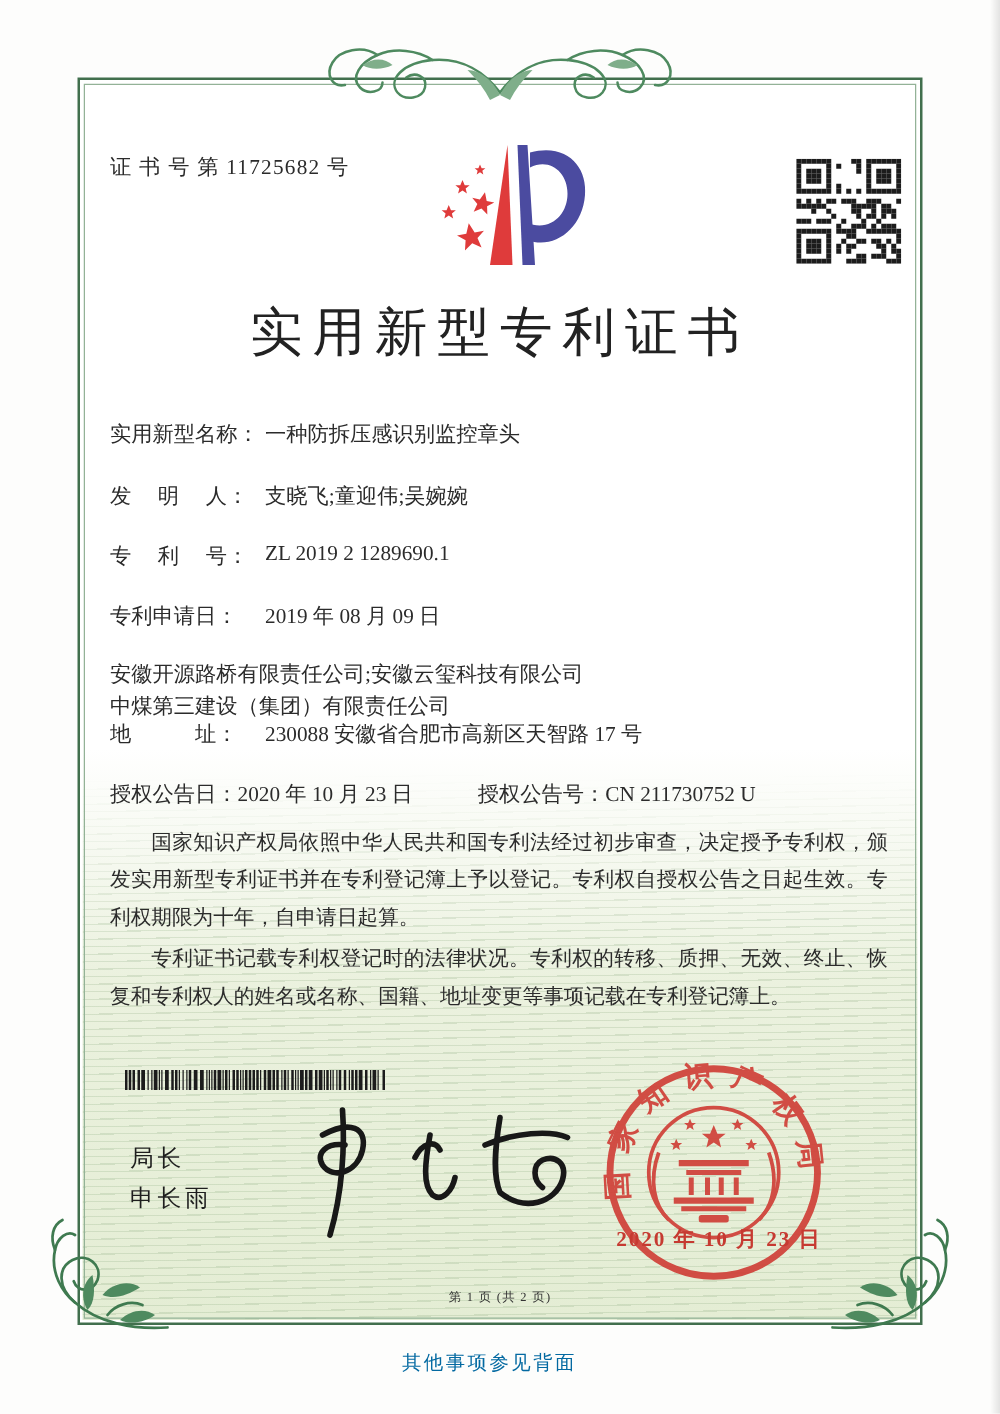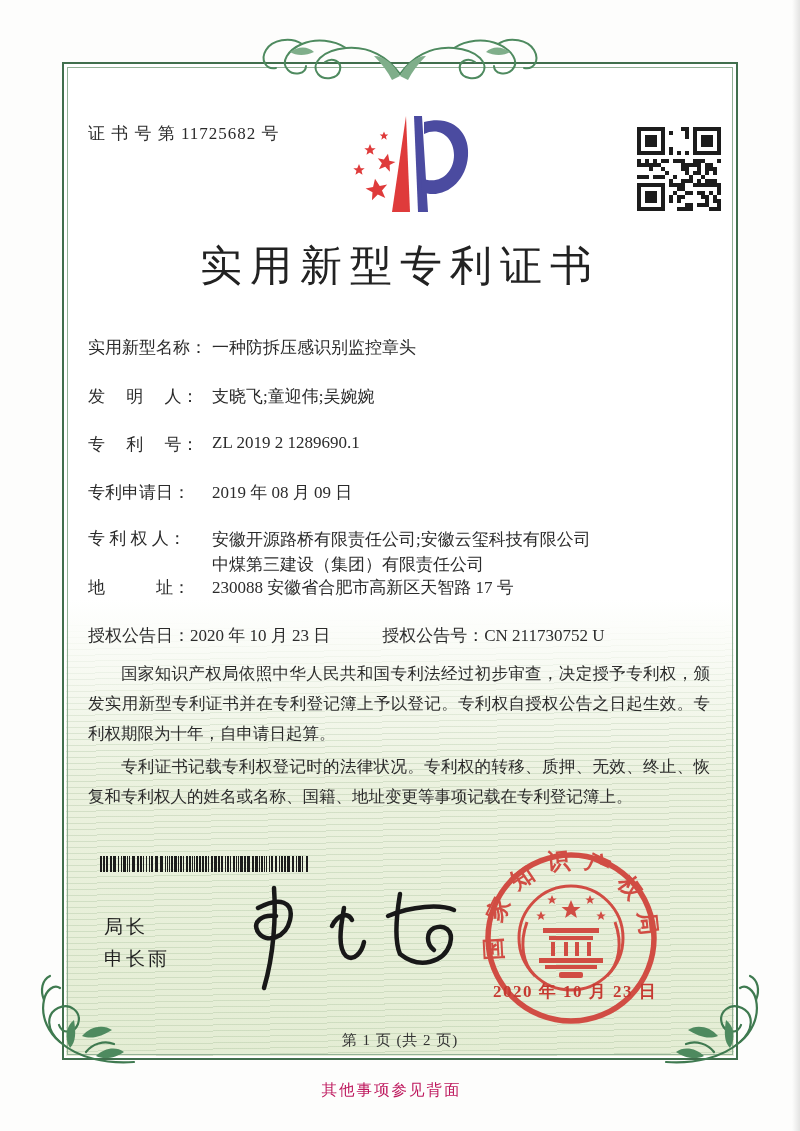--- a/index.html
+++ b/index.html
@@ -49,23 +49,23 @@
   .barcode { position:absolute; left:100px; top:856px; width:212px; height:16px; }
   .director-title { position:absolute; left:104px; top:914px; font-size:19px; letter-spacing:3px;
                     font-family:"Liberation Sans", sans-serif; color:#1e1e1e; }
   .director-name  { position:absolute; left:104px; top:946px; font-size:19px; letter-spacing:3px;
                     font-family:Liberation Serif, serif; color:#1e1e1e; }
   .signature { position:absolute; left:228px; top:882px; width:246px; height:112px; }
   .seal      { position:absolute; left:481px; top:848px; width:180px; height:180px; opacity:.92; }
   .seal-date { position:absolute; left:493px; top:980px; font-size:17px; letter-spacing:1.5px;
                color:var(--accent-red,#c63a31); font-weight:700; }
   .page-num  { position:absolute; left:0; right:0; top:1031px; text-align:center;
-               font-size:15px; letter-spacing:1px; color:#333; }
+               font-size:10px; letter-spacing:1px; color:#333; }
   .back-note { position:absolute; left:0; right:17px; top:1080px; text-align:center;
-               font-size:15.5px; letter-spacing:2px; color:#be185d; }
+               font-size:15.5px; letter-spacing:2px; color:#0369a1; }
 
   .scan-edge { position:absolute; right:0; top:0; bottom:0; width:8px;
                background:linear-gradient(90deg, transparent, rgba(0,0,0,.10)); }
 </style>
 </head>
 <body>
 
 <div class="page">
 
   <div class="frame">
@@ -363,21 +363,20 @@
     </div>
     <div class="frow r3">
       <span class="lab">专　 利　 号：</span>
       <span>ZL 2019 2 1289690.1</span>
     </div>
     <div class="frow r4">
       <span class="lab">专利申请日：</span>
       <span>2019 年 08 月 09 日</span>
     </div>
     <div class="frow r5">
-      <span class="lab">专 利 权 人：</span>
       <span class="val2line">
         <div>安徽开源路桥有限责任公司;安徽云玺科技有限公司</div>
         <div>中煤第三建设（集团）有限责任公司</div>
       </span>
     </div>
     <div class="frow r6">
       <span class="lab">地　　　址：</span>
       <span>230088 安徽省合肥市高新区天智路 17 号</span>
     </div>
     <div class="frow r7">

